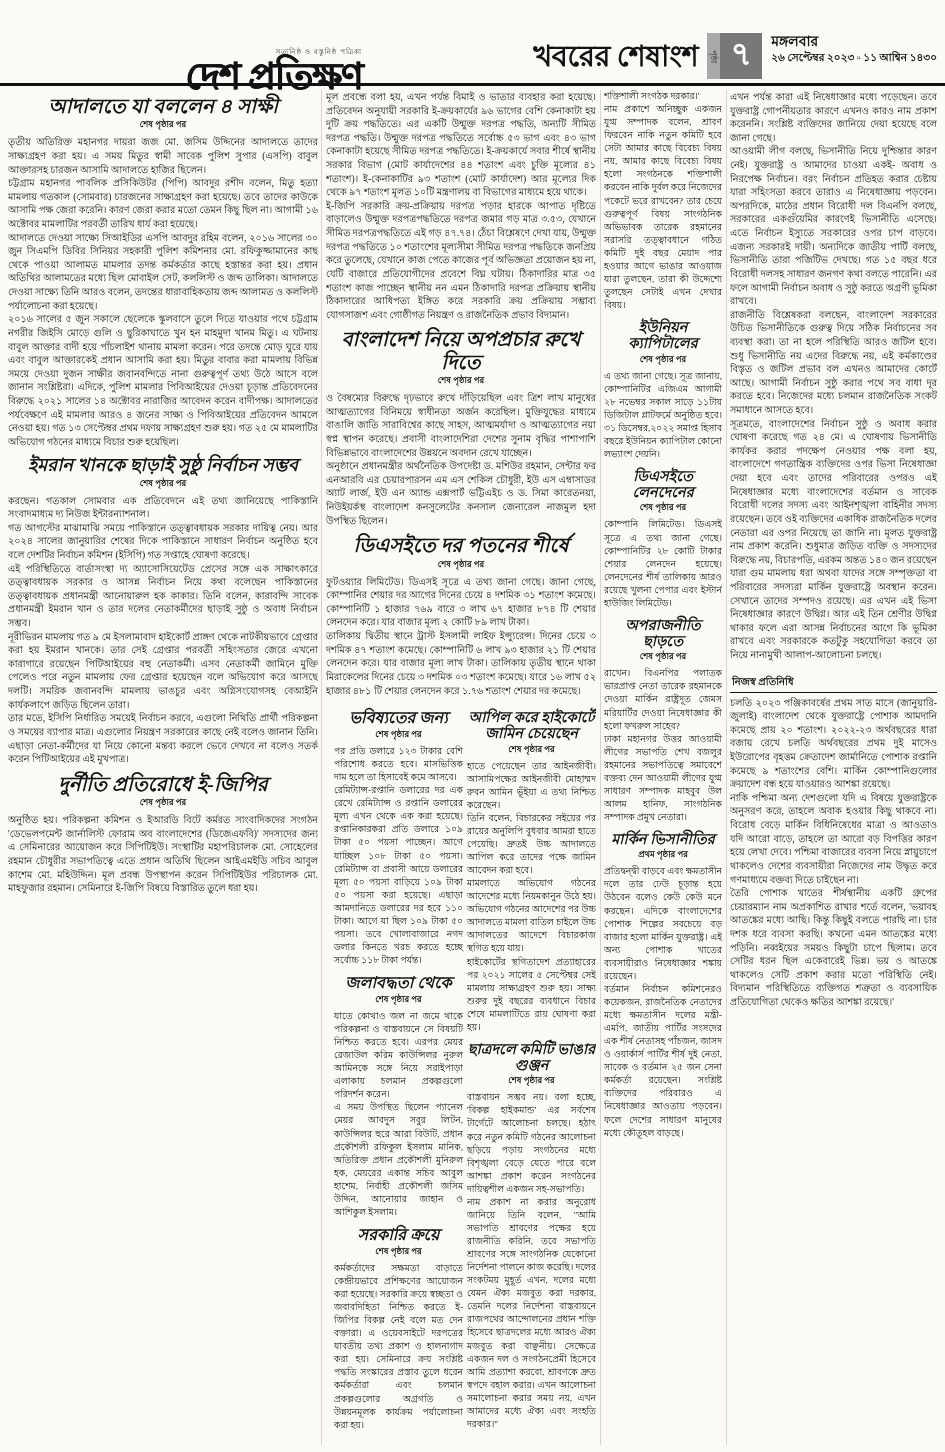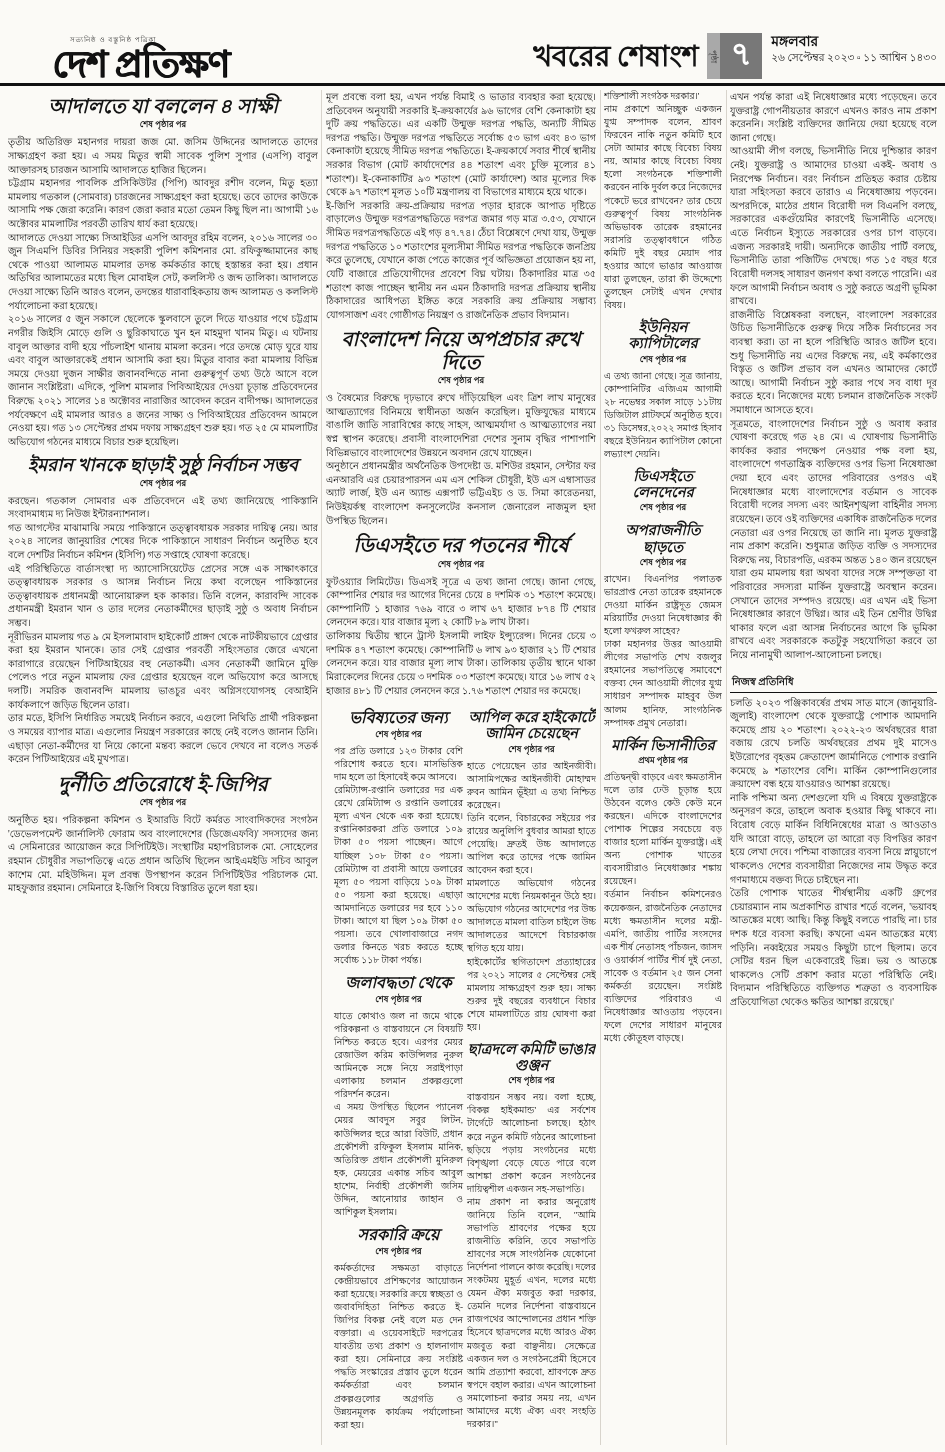--- a/index.html
+++ b/index.html
@@ -3,34 +3,34 @@
 <meta charset="utf-8">
 <style>
   html,body{margin:0;padding:0;}
   body{
     width:945px;height:1452px;overflow:hidden;background:#fbfaf6;color:#131313;
     font-family:"Liberation Serif","DejaVu Serif",serif;
     position:relative;
   }
   
   .masthead{position:absolute;left:0;top:0;width:945px;height:84px;}
-  .logo-wrap{position:absolute;left:52px;top:34px;width:310px;}
+  .logo-wrap{position:absolute;left:52px;top:46px;width:310px;text-align:right;}
   .tagline{font-size:7px;color:#333;letter-spacing:1px;margin-left:18px;}
   .logo{font-size:37px;font-weight:700;line-height:1.05;letter-spacing:-1px;
         text-shadow:1px 0 0 #000; font-family:"Liberation Serif",serif;}
   .mast-right{position:absolute;right:8px;top:33px;display:flex;align-items:flex-start;gap:9px;}
   .section-title{font-size:29px;font-weight:900;letter-spacing:-0.5px;}
   .pagebox{display:flex;height:46px;}
   .pagebox .strip{width:13px;background:#a9a9a9;color:#222;font-size:8px;
       writing-mode:vertical-rl;text-align:center;display:flex;align-items:center;justify-content:center;}
   .pagebox .num{width:42px;background:#787878;color:#fff;font-size:33px;font-weight:bold;
       display:flex;align-items:center;justify-content:center;}
   .dateblock{line-height:1.25;}
   .dateblock .day{font-size:14px;font-weight:bold;}
-  .dateblock .date{font-size:10.5px;}
+  .dateblock .date{font-size:10.5px;font-weight:bold;}
   .toprule{position:absolute;left:0;top:83px;width:945px;height:3px;background:#111;}
 
   
   .col{position:absolute;top:90px;height:1362px;overflow:hidden;}
   #col-a{left:8px;width:310px;}
   #col-bc{left:326px;width:270px;}
   #col-d{left:604px;width:118px;}
   #col-e{left:730px;width:207px;}
 
   .article{margin-bottom:7px;}
@@ -160,20 +160,21 @@
 নাম প্রকাশে অনিচ্ছুক একজন যুগ্ম সম্পাদক বলেন, শ্রাবণ ফিরবেন নাকি নতুন কমিটি হবে সেটা আমার কাছে বিবেচ্য বিষয় নয়, আমার কাছে বিবেচ্য বিষয় হলো সংগঠনকে শক্তিশালী করবেন নাকি দুর্বল করে নিজেদের পকেটে ভরে রাখবেন? তার চেয়ে গুরুত্বপূর্ণ বিষয় সাংগঠনিক অভিভাবক তারেক রহমানের সরাসরি তত্ত্বাবধানে গঠিত কমিটি দুই বছর মেয়াদ পার হওয়ার আগে ভাঙার আওয়াজ যারা তুলছেন, তারা কী উদ্দেশ্যে তুলছেন সেটাই এখন দেখার বিষয়।</div>
   </div>
   <div class="article">
     <div class="headline h-sm">ইউনিয়ন ক্যাপিটালের</div>
     <div class="cont-tag">শেষ পৃষ্ঠার পর</div>
     <div class="body-text">এ তথ্য জানা গেছে। সূত্র জানায়, কোম্পানিটির এজিএম আগামী ২৮ নভেম্বর সকাল সাড়ে ১১টায় ডিজিটাল প্লাটফর্মে অনুষ্ঠিত হবে। ৩১ ডিসেম্বর,২০২২ সমাপ্ত হিসাব বছরে ইউনিয়ন ক্যাপিটাল কোনো লভ্যাংশ দেয়নি।</div>
   </div>
   <div class="article">
     <div class="headline h-sm">ডিএসইতে লেনদেনের</div>
     <div class="cont-tag">শেষ পৃষ্ঠার পর</div>
+    <div class="body-text">কোম্পানি লিমিটেড। ডিএসই সূত্রে এ তথ্য জানা গেছে। কোম্পানিটির ২৮ কোটি টাকার শেয়ার লেনদেন হয়েছে। লেনদেনের শীর্ষ তালিকায় আরও রয়েছে খুলনা পেপার এবং ইস্টার্ন হাউজিং লিমিটেড।</div>
   </div>
   <div class="article">
     <div class="headline h-sm">অপরাজনীতি ছাড়তে</div>
     <div class="cont-tag">শেষ পৃষ্ঠার পর</div>
     <div class="body-text">রাখেন। বিএনপির পলাতক ভারপ্রাপ্ত নেতা তারেক রহমানকে দেওয়া মার্কিন রাষ্ট্রদূত জেমস মরিয়ার্টির দেওয়া নিষেধাজ্ঞার কী হলো ফখরুল সাহেব?
 ঢাকা মহানগর উত্তর আওয়ামী লীগের সভাপতি শেখ বজলুর রহমানের সভাপতিত্বে সমাবেশে বক্তব্য দেন আওয়ামী লীগের যুগ্ম সাধারণ সম্পাদক মাহবুব উল আলম হানিফ, সাংগঠনিক সম্পাদক প্রমুখ নেতারা।</div>
   </div>
   <div class="article">
     <div class="headline h-sm">মার্কিন ভিসানীতির</div>
     <div class="cont-tag">প্রথম পৃষ্ঠার পর</div>

